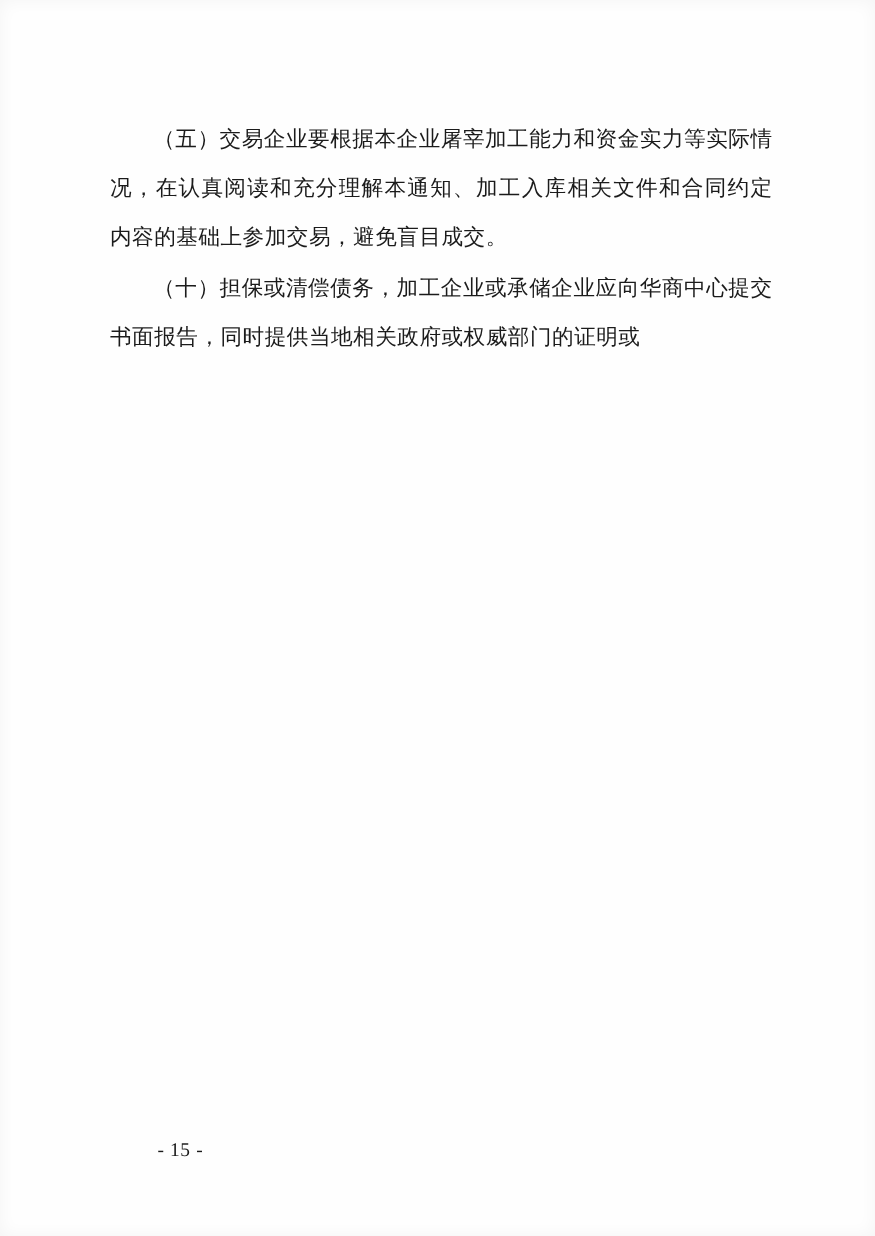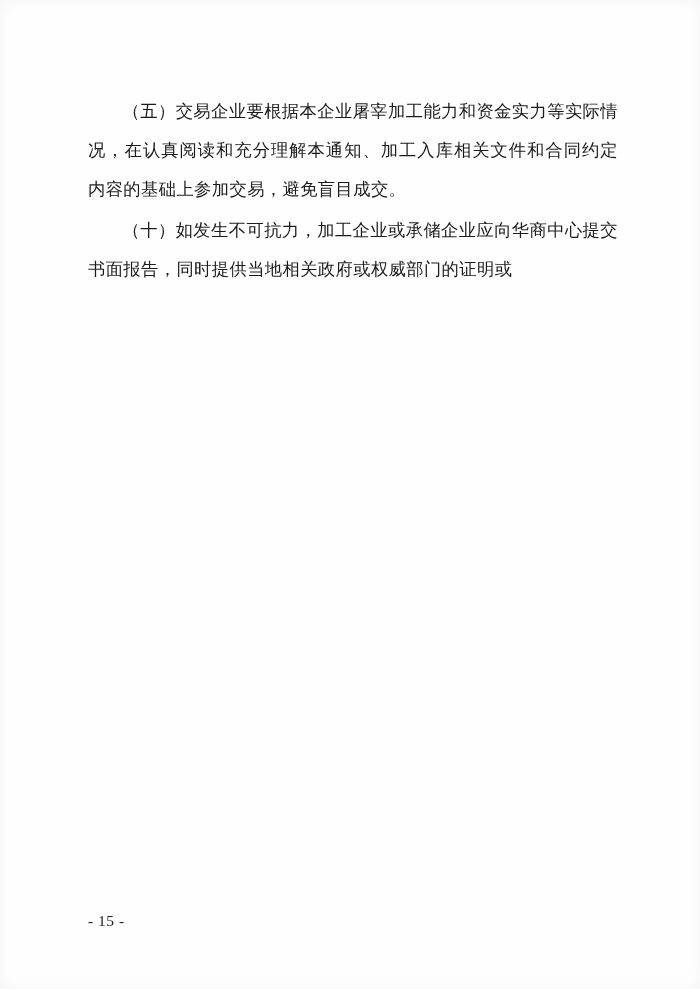--- a/index.html
+++ b/index.html
@@ -56,29 +56,30 @@
     left: 88px;
     top: 912px;
     width: 530px;
     font-size: 15.5px;
     letter-spacing: 0.5px;
     color: #1b1b1b;
     font-family: "Liberation Serif", "DejaVu Serif", serif;
   }
   #footer .pagenum {
     display: inline-block;
+    margin-left: 38px;
   }
 </style>
 </head>
 <body>
 
 <div id="page">
 
   <div id="body-area">
     <p class="para">（五）交易企业要根据本企业屠宰加工能力和资金实力等实际情况，在认真阅读和充分理解本通知、加工入库相关文件和合同约定内容的基础上参加交易，避免盲目成交。</p>
-    <p class="para">（十）如发生不可抗力，加工企业或承储企业应向华商中心提交书面报告，同时提供当地相关政府或权威部门的证明或</p>
+    <p class="para">（十）担保或清偿债务，加工企业或承储企业应向华商中心提交书面报告，同时提供当地相关政府或权威部门的证明或</p>
   </div>
 
   <div id="footer">
     <span class="pagenum">- 15 -</span>
   </div>
 
 </div>
 
 </body></html>

